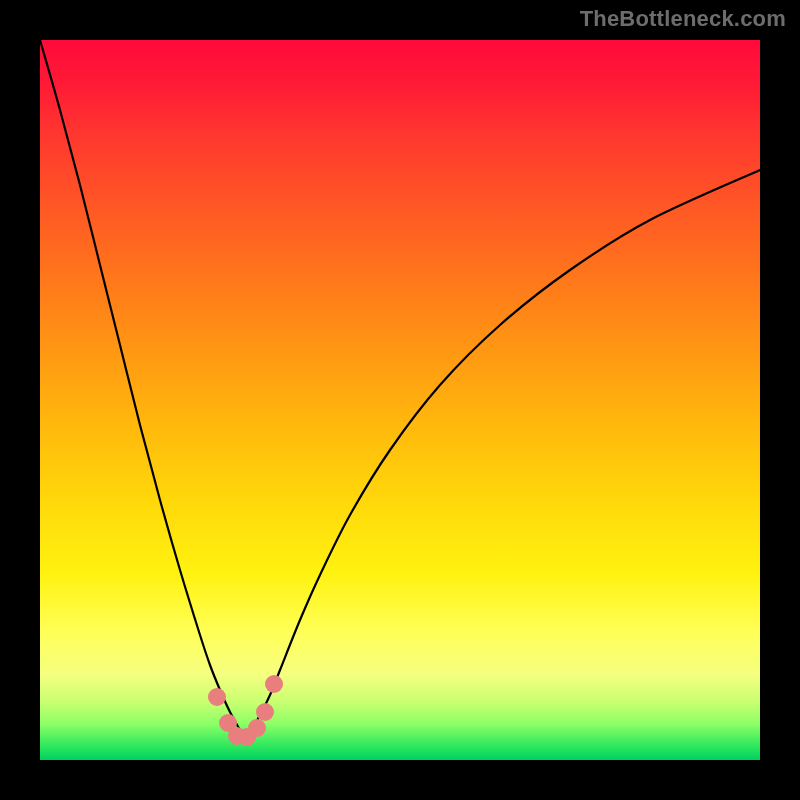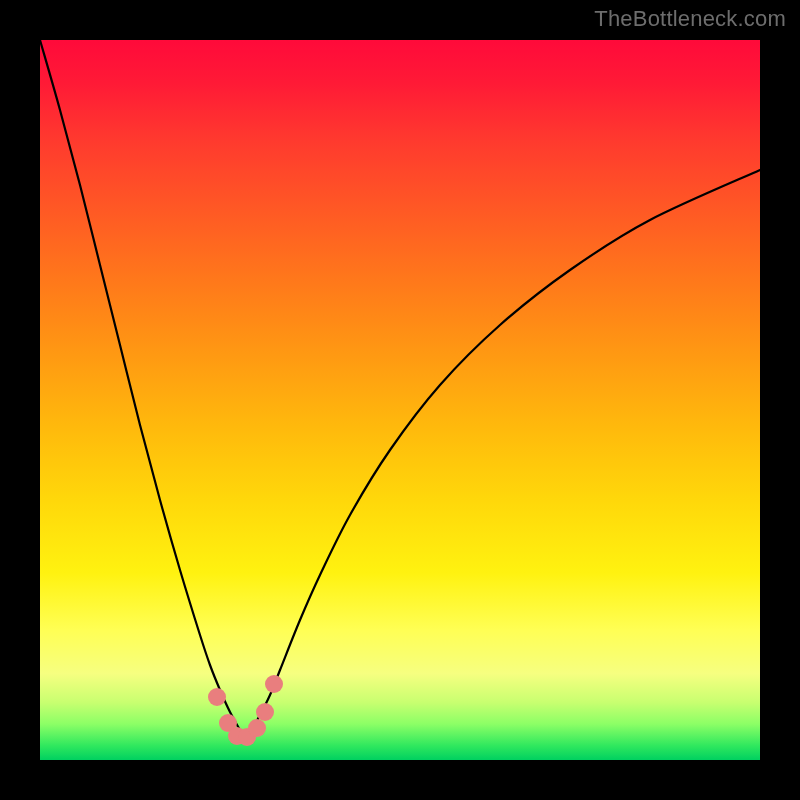--- a/index.html
+++ b/index.html
@@ -41,21 +41,21 @@
       #8cff66 95%,
       #30e85e 98%,
       #00d060 100%);
   }
   .watermark {
     position: absolute;
     top: 6px;
     right: 14px;
     color: #6d6d6d;
     font-size: 22px;
-    font-weight: 400;
+    font-weight: 700;
     letter-spacing: 0.2px;
     user-select: none;
   }
   svg.curve {
     position: absolute;
     left: 0;
     top: 0;
     width: 720px;
     height: 720px;
     overflow: visible;

